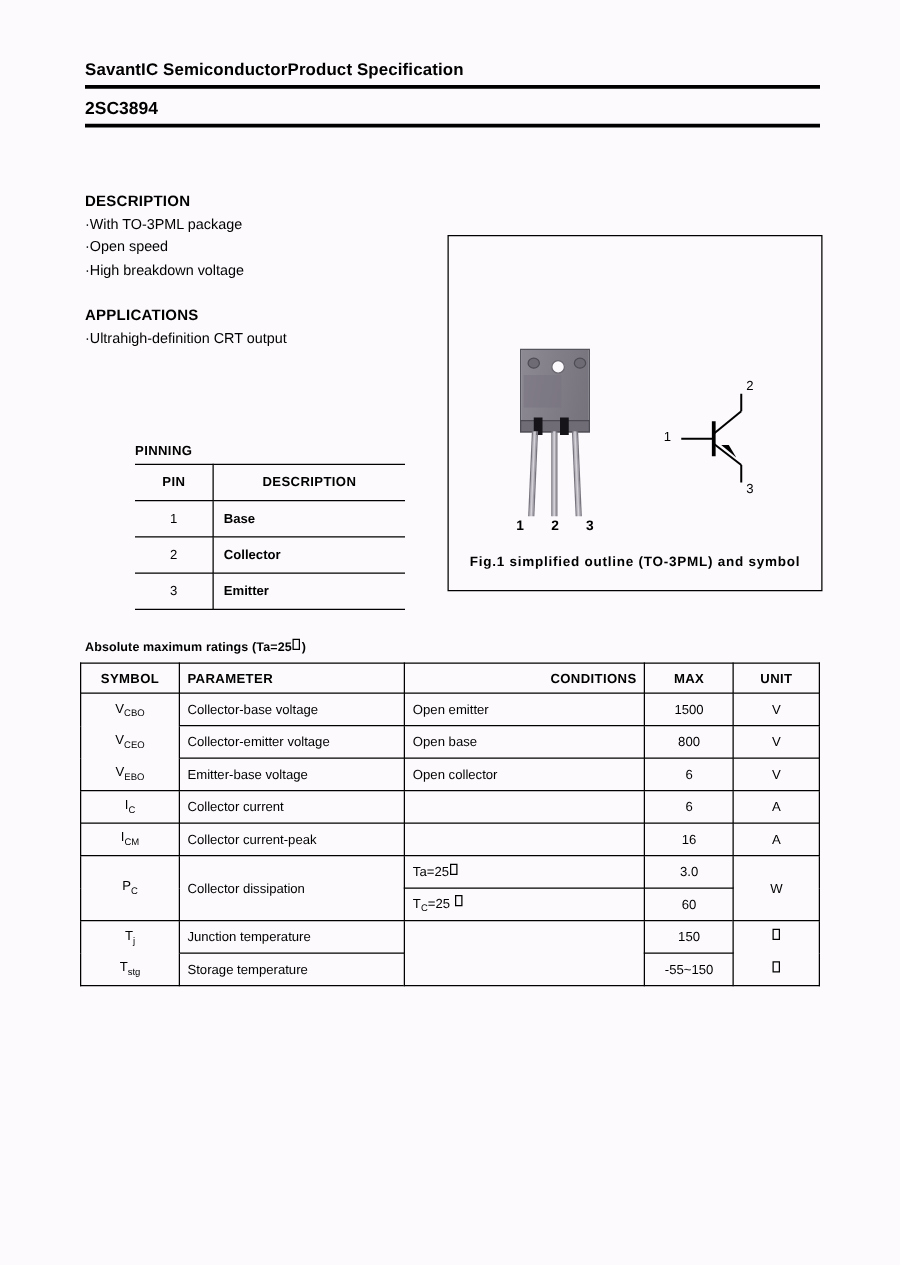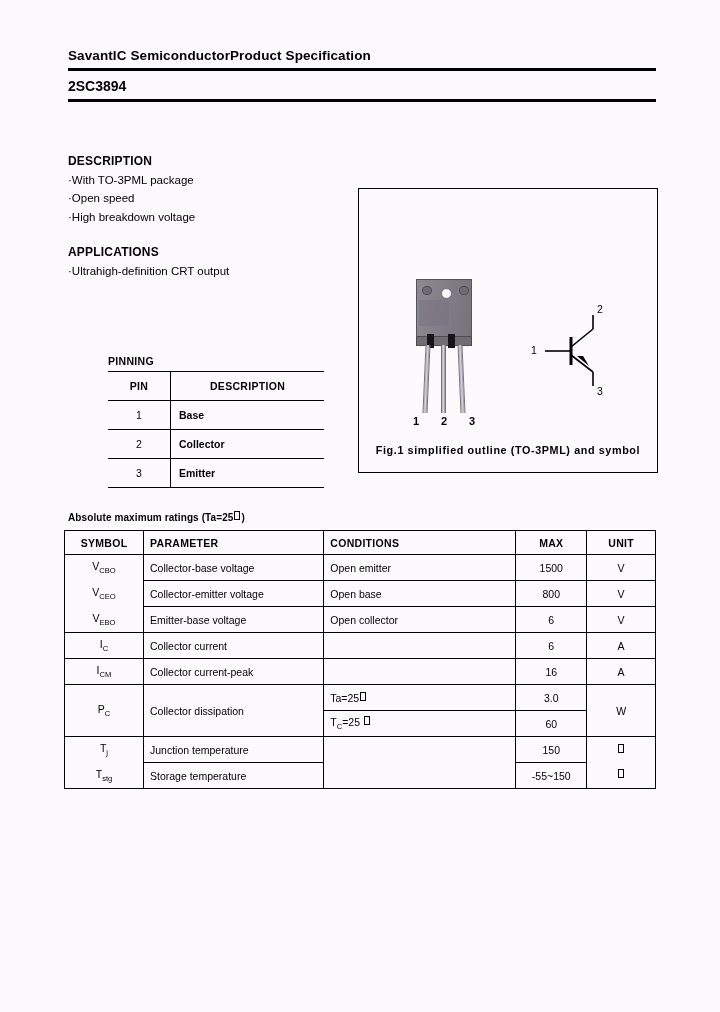--- a/index.html
+++ b/index.html
@@ -252,21 +252,21 @@
     vertical-align: middle;
   }
   table.rt thead th {
     font-weight: bold;
     letter-spacing: 0.3px;
     height: 23px;
     text-align: center;
   }
   table.rt .col-sym  { width: 70px; text-align: center; }
   table.rt .col-par  { width: 188px; text-align: left; }
-  table.rt .col-cond { width: 202px; text-align: left; }
+  table.rt .col-cond { width: 202px; text-align: right; }
   table.rt .col-max  { width: 62px;  text-align: center; }
   table.rt .col-unit { width: 62px;  text-align: center; }
   table.rt tbody td { height: 25px; font-weight: normal; }
   table.rt tbody td.c { text-align: center; }
   table.rt tbody td.l { text-align: left; }
   sub { font-size: 7.6px; }
 </style>
 </head>
 <body>
 

